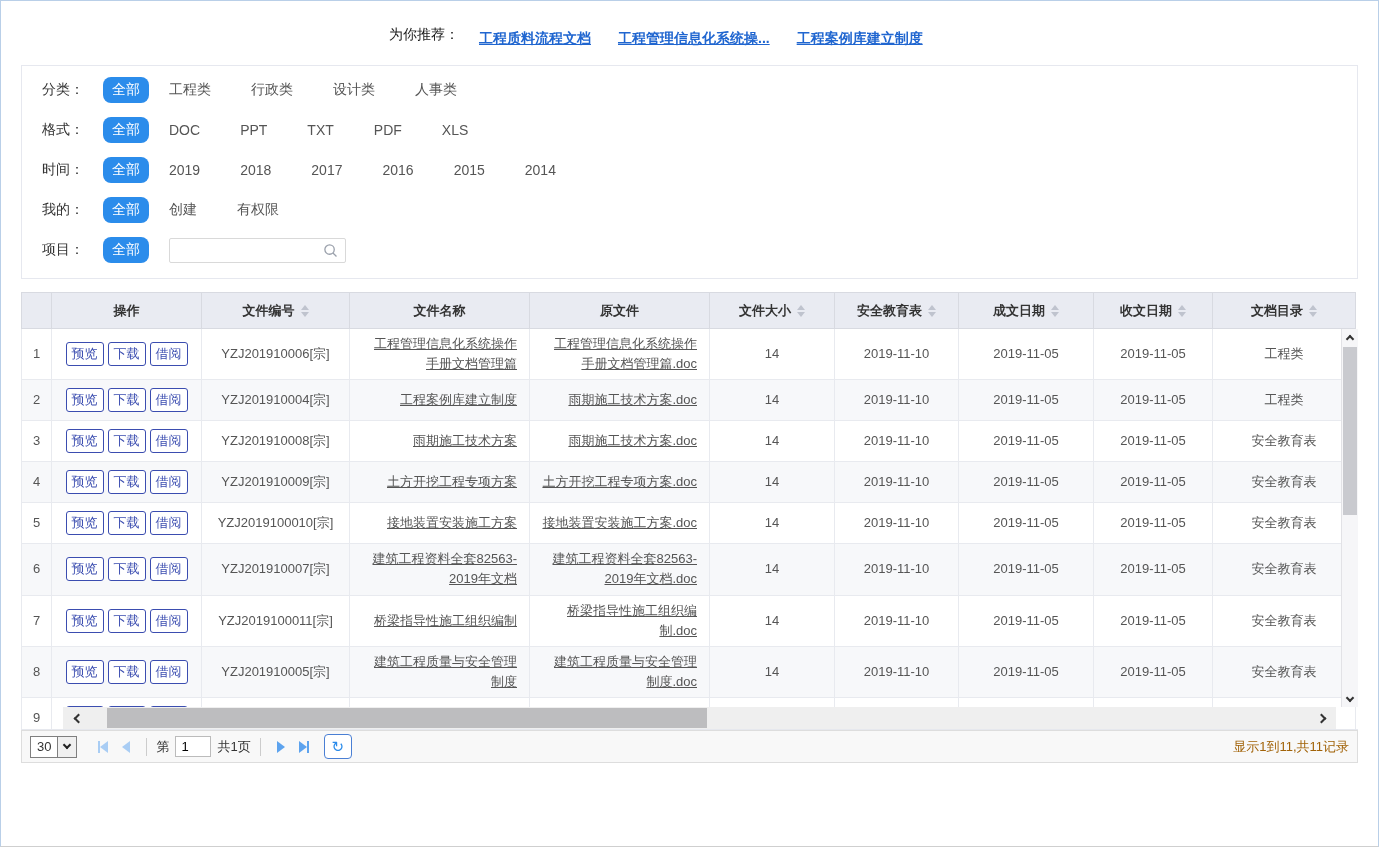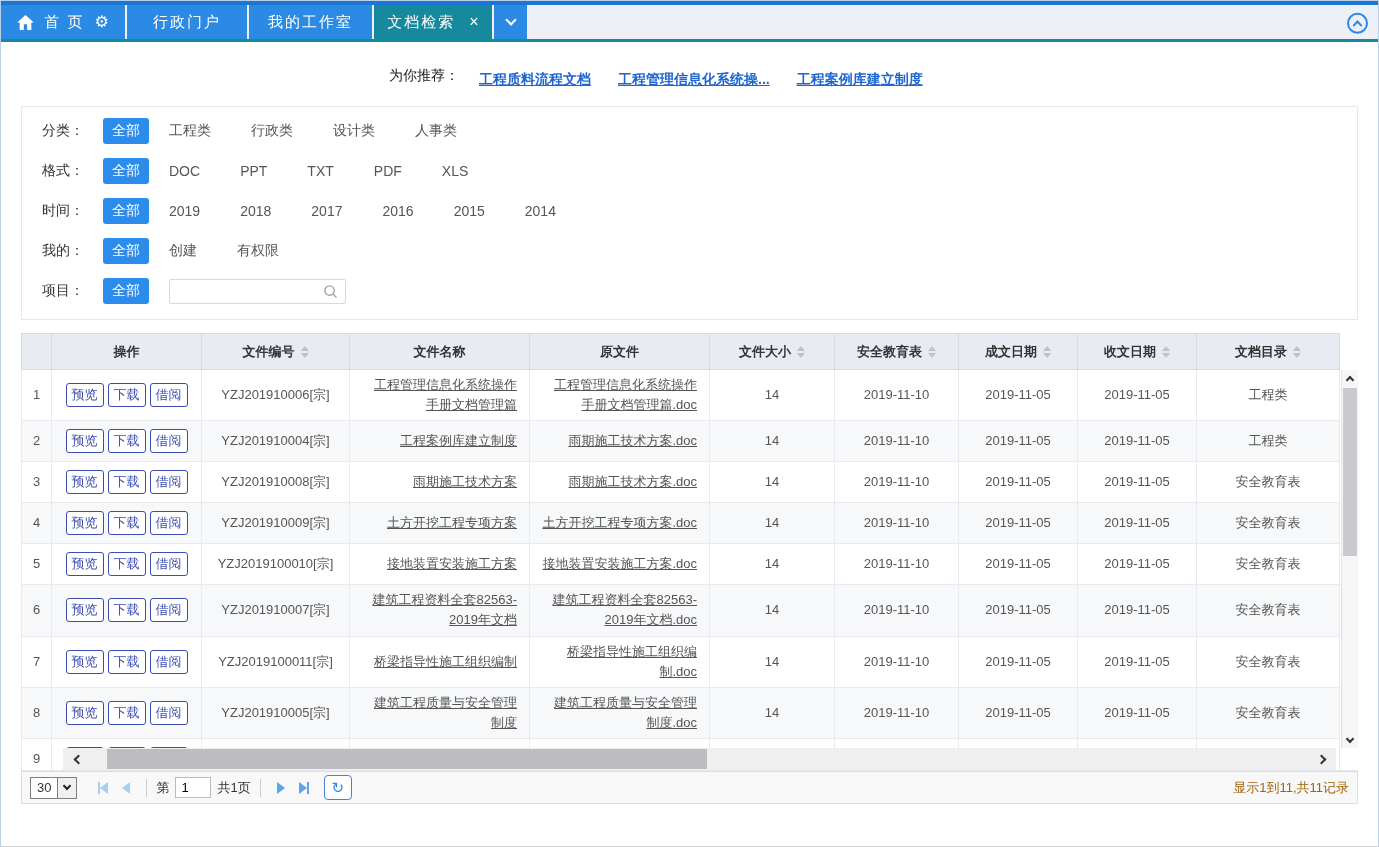--- a/index.html
+++ b/index.html
@@ -30,21 +30,21 @@
   .search-input { width:500px; height:33px; border:1px solid #c6c6c6; border-right:none; padding:0 10px; font-size:14px; outline:none; }
   .search-btn { width:100px; height:33px; background:var(--accent,#2b8ceb); color:#fff; border:none; font-size:16px; letter-spacing:4px; cursor:pointer; }
   .recommend { margin:20px 0 0 388px; font-size:14px; display:flex; align-items:center; }
   .recommend .rec-label { color:#1a1a1a; margin-right:20px; }
   .recommend a { color:var(--link,#2066d0); text-decoration:underline; margin-right:27px; cursor:pointer; font-weight:bold; }
 
   
   .filter-panel { margin:17px 20px 0; border:1px solid #e6e8ef; padding:4px 20px 8px; }
   .filter-row { display:flex; align-items:center; height:40px; font-size:14px; }
   .f-label { width:48px; color:#333; flex:none; }
-  .chip-all { background:var(--accent,#2b8ceb); color:#fff; border-radius:3px; padding:4px 9px; margin:0 20px 0 13px; font-size:14px; cursor:pointer; flex:none; }
+  .chip-all { background:var(--accent,#2b8ceb); color:#fff; border-radius:8px; padding:4px 9px; margin:0 20px 0 13px; font-size:14px; cursor:pointer; flex:none; }
   .f-opt { color:#555; margin-right:40px; cursor:pointer; }
   .proj-wrap { position:relative; }
   .proj-input { width:177px; height:25px; border:1px solid #d9d9d9; border-radius:2px; padding:0 28px 0 8px; font-size:13px; outline:none; }
   .mag { position:absolute; right:8px; top:5px; }
 
   
   .table-wrap { margin:13px 20px 0; position:relative; height:438px; overflow:hidden; border-bottom:1px solid #e6e8ee; }
   table { border-collapse:collapse; table-layout:fixed; width:1318px;padding-left:29px; }
   th { background:var(--header_bg,#e9ebf2); border:1px solid #d8dae1; font-size:13px; color:#333; font-weight:bold; height:36px; text-align:center; }
   th .sort { display:inline-flex; flex-direction:column; gap:2px; margin-left:6px; vertical-align:middle; }
@@ -87,45 +87,20 @@
   .pg-sep { width:1px; height:18px; background:#ccc; margin:0 9px; }
   .pg-input { width:36px; height:21px; border:1px solid #bbb; margin:0 6px; text-align:left; padding:0 5px; font-size:13px; outline:none; background:#fff; }
   .refresh-btn { width:28px; height:25px; border:1px solid #4a7fd4; border-radius:4px; background:#fff; color:var(--accent,#2b8ceb); font-size:15px; cursor:pointer; display:inline-flex; align-items:center; justify-content:center; margin-left:8px; }
   .pg-summary { margin-left:auto; color:#a16207; }
 </style>
 </head>
 <body>
 
 <div class="page">
 
-  <div class="navbar">
-    <div class="tab t-home">
-      <svg class="homeicon" viewBox="0 0 20 18">
-          <path d="M10 0 L20 9 H17 V18 H12 V11 H8 V18 H3 V9 H0 Z" fill="#fff"></path>
-        </svg>
-      <span>首 页</span>
-      <span class="gearglyph">⚙</span>
-    </div>
-    <div class="tab t2">
-      <span>行政门户</span>
-    </div>
-    <div class="tab t3">
-      <span>我的工作室</span>
-    </div>
-    <div class="tab active">
-      <span>文档检索</span>
-      <span class="close">×</span>
-    </div>
-    <div class="tab t-dd">
-      <i class="chev"></i>
-    </div>
-    <div class="collapse-btn">
-      <i class="chev"></i>
-    </div>
-  </div>
 
 
   <div class="recommend">
     <span class="rec-label">为你推荐：</span>
     <span style="display:flex;margin-top:9px;">
         <a>工程质料流程文档</a>
         <a>工程管理信息化系统操...</a>
         <a>工程案例库建立制度</a>
       </span>
   </div>
@@ -187,21 +162,21 @@
             <th style="width: 180px;"><span>文件名称</span></th>
             <th style="width: 180px;"><span>原文件</span></th>
             <th style="width: 125px;"><span>文件大小</span><span class="sort">
                 <i class="s-up"></i>
                 <i class="s-down"></i>
               </span></th>
             <th style="width: 124px;"><span>安全教育表</span><span class="sort">
                 <i class="s-up"></i>
                 <i class="s-down"></i>
               </span></th>
-            <th style="width: 119px;"><span>成文日期</span><span class="sort">
+            <th style="width: 135px;"><span>成文日期</span><span class="sort">
                 <i class="s-up"></i>
                 <i class="s-down"></i>
               </span></th>
             <th style="width: 119px;"><span>收文日期</span><span class="sort">
                 <i class="s-up"></i>
                 <i class="s-down"></i>
               </span></th>
             <th style="width: 143px;"><span>文档目录</span><span class="sort">
                 <i class="s-up"></i>
                 <i class="s-down"></i>

